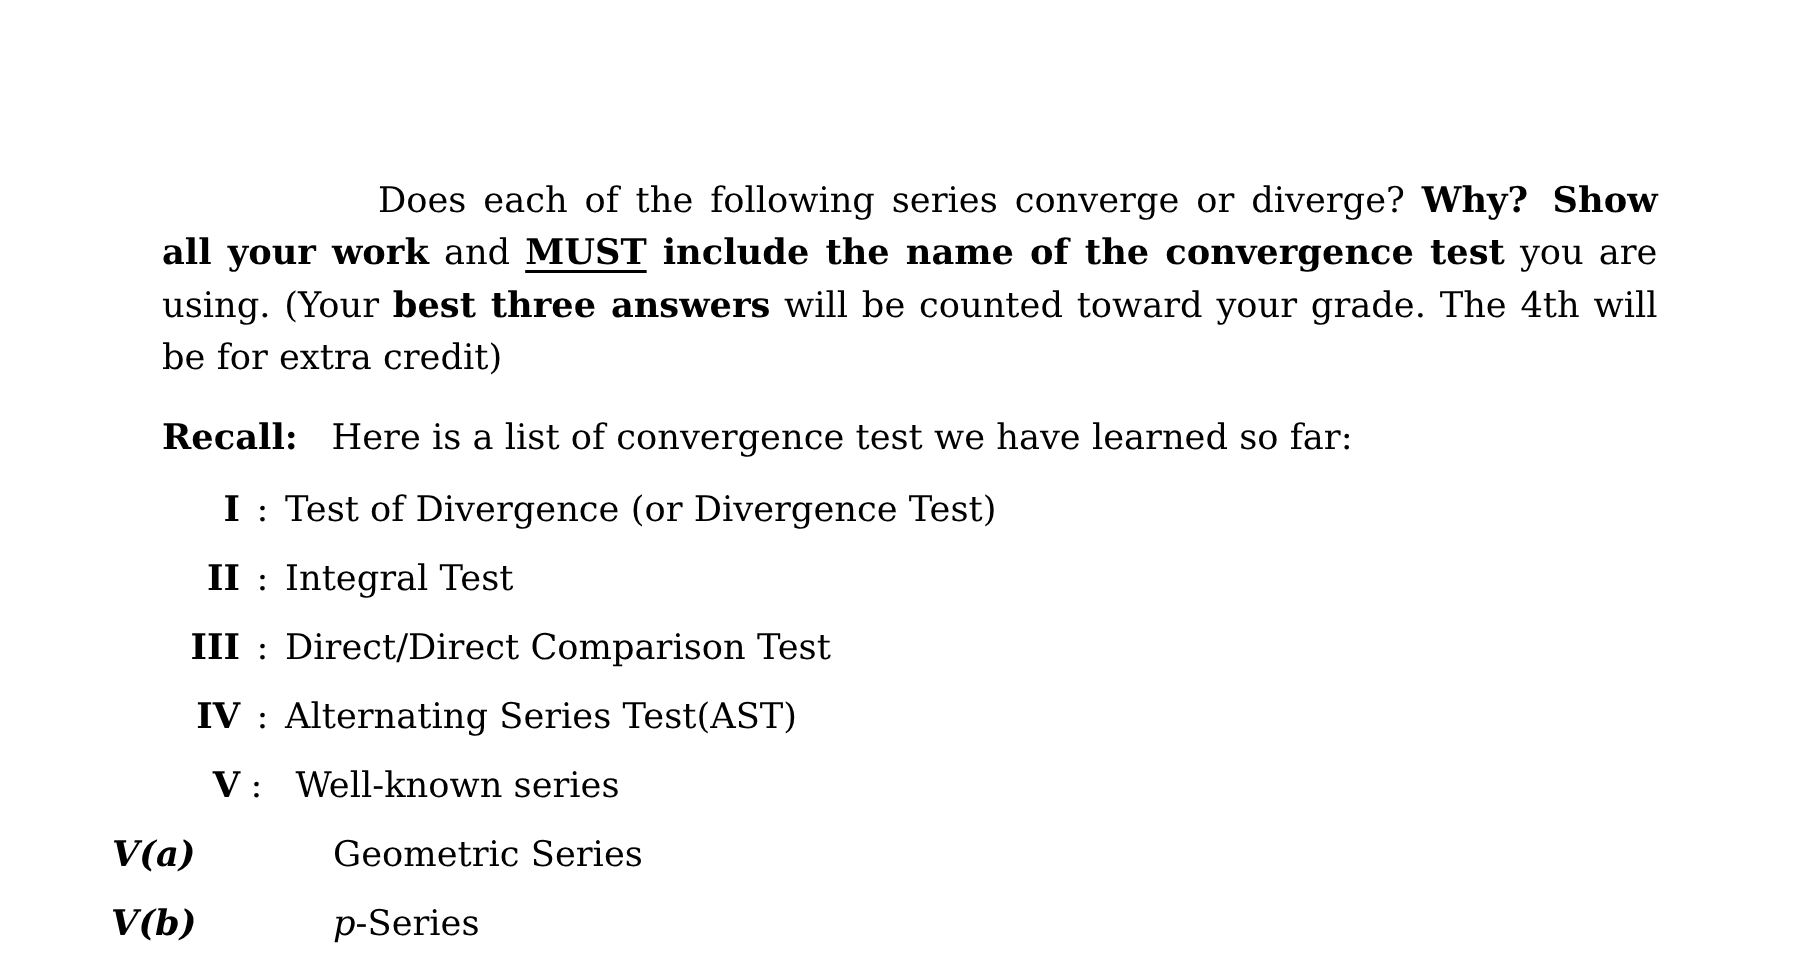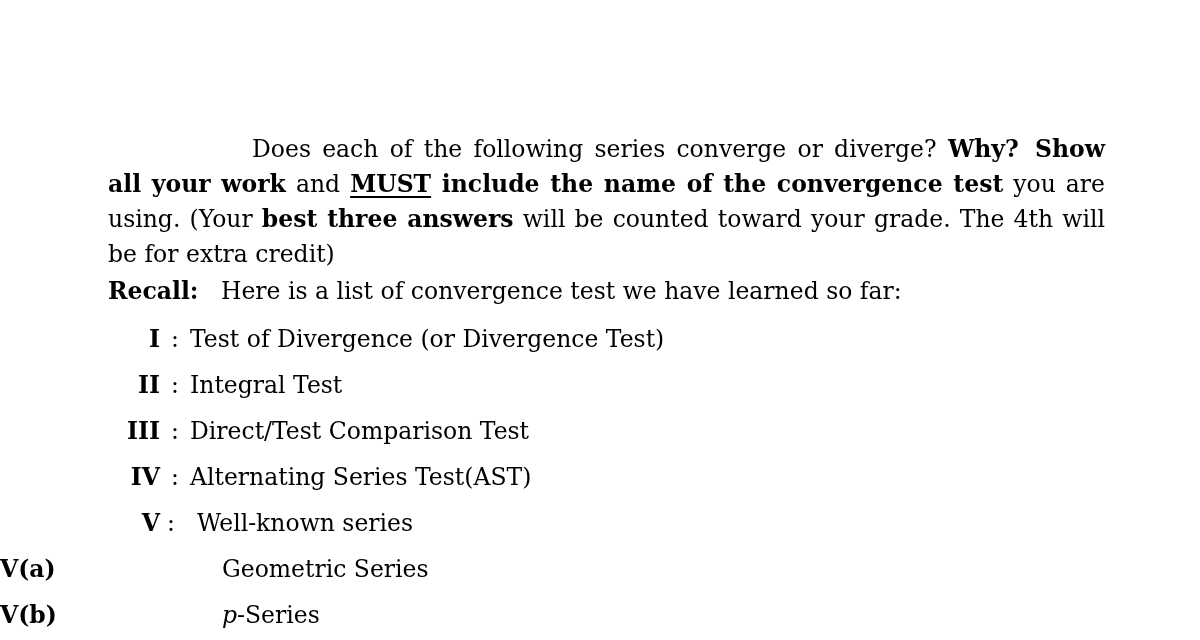--- a/index.html
+++ b/index.html
@@ -27,21 +27,21 @@
   .textblock {
     position: absolute;
     left: 108px;
     width: 997px;          
     text-align: justify;
     text-justify: inter-word;
     font-size: 23.5px;
     line-height: 35px;
   }
 
-  #intro-paragraph { top: 108px; }
+  #intro-paragraph { top: 92px; }
 
   #intro-paragraph .indent {
     display: inline-block;
     width: 144px;          
   }
 
   #recall-line {
     position: absolute;
     left: 108px;
     top: 258px;
@@ -97,22 +97,23 @@
 
   
   .sub-row {
     display: flex;
     align-items: baseline;
     height: 46px;
   }
   .sub-label {
     width: 205px;
     flex: 0 0 205px;
-    text-align: left;
+    text-align: center;
     font-weight: 700;
+    font-style: italic;
   }
   .sub-text {
     padding-left: 17px;
     white-space: pre;
   }
 </style>
 </head>
 <body>
 
 <div id="page">
@@ -131,21 +132,21 @@
 
     <div class="list-row">
       <span class="numeral">II</span>
       <span class="colon">:</span>
       <span class="item-text">Integral Test</span>
     </div>
 
     <div class="list-row">
       <span class="numeral">III</span>
       <span class="colon">:</span>
-      <span class="item-text">Direct/Test Comparison Test</span>
+      <span class="item-text">Direct/Direct Comparison Test</span>
     </div>
 
     <div class="list-row">
       <span class="numeral">IV</span>
       <span class="colon">:</span>
       <span class="item-text">Alternating Series Test(AST)</span>
     </div>
 
     <div class="list-row">
       <span class="numeral">V</span>

